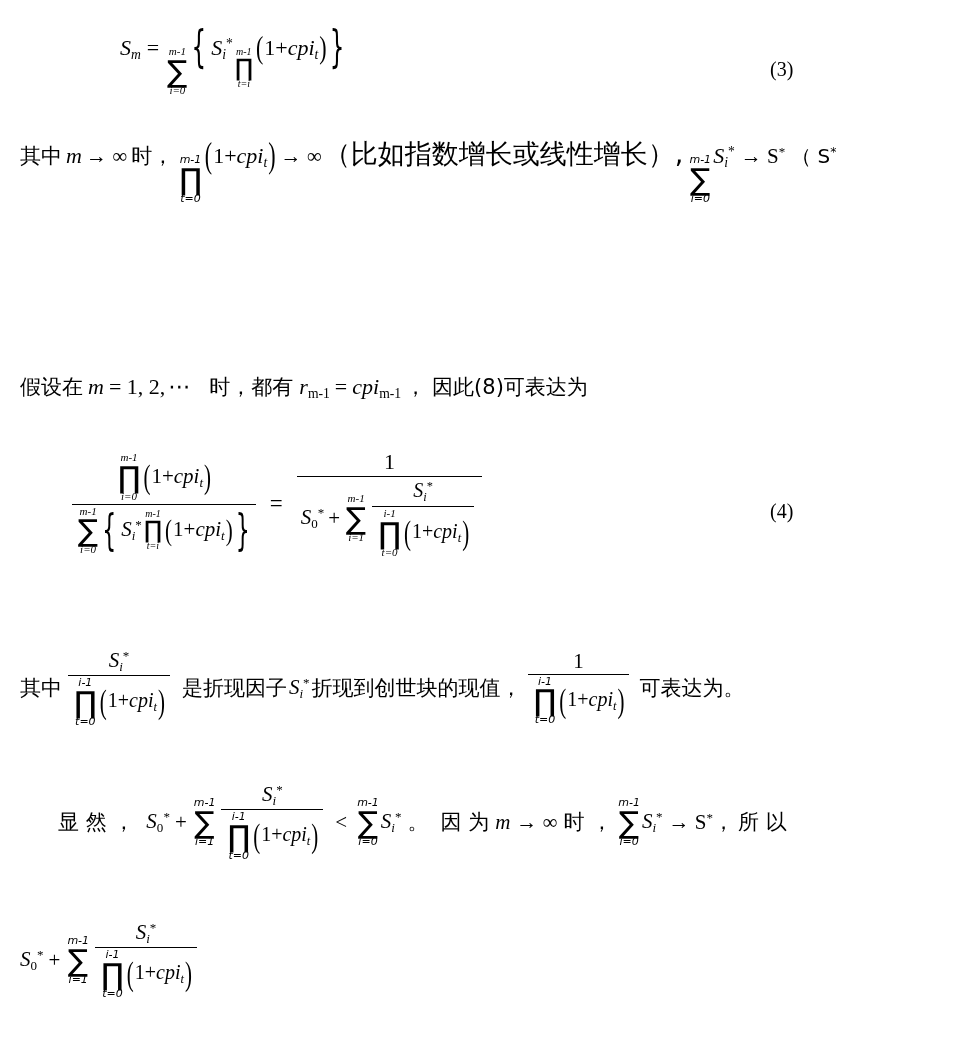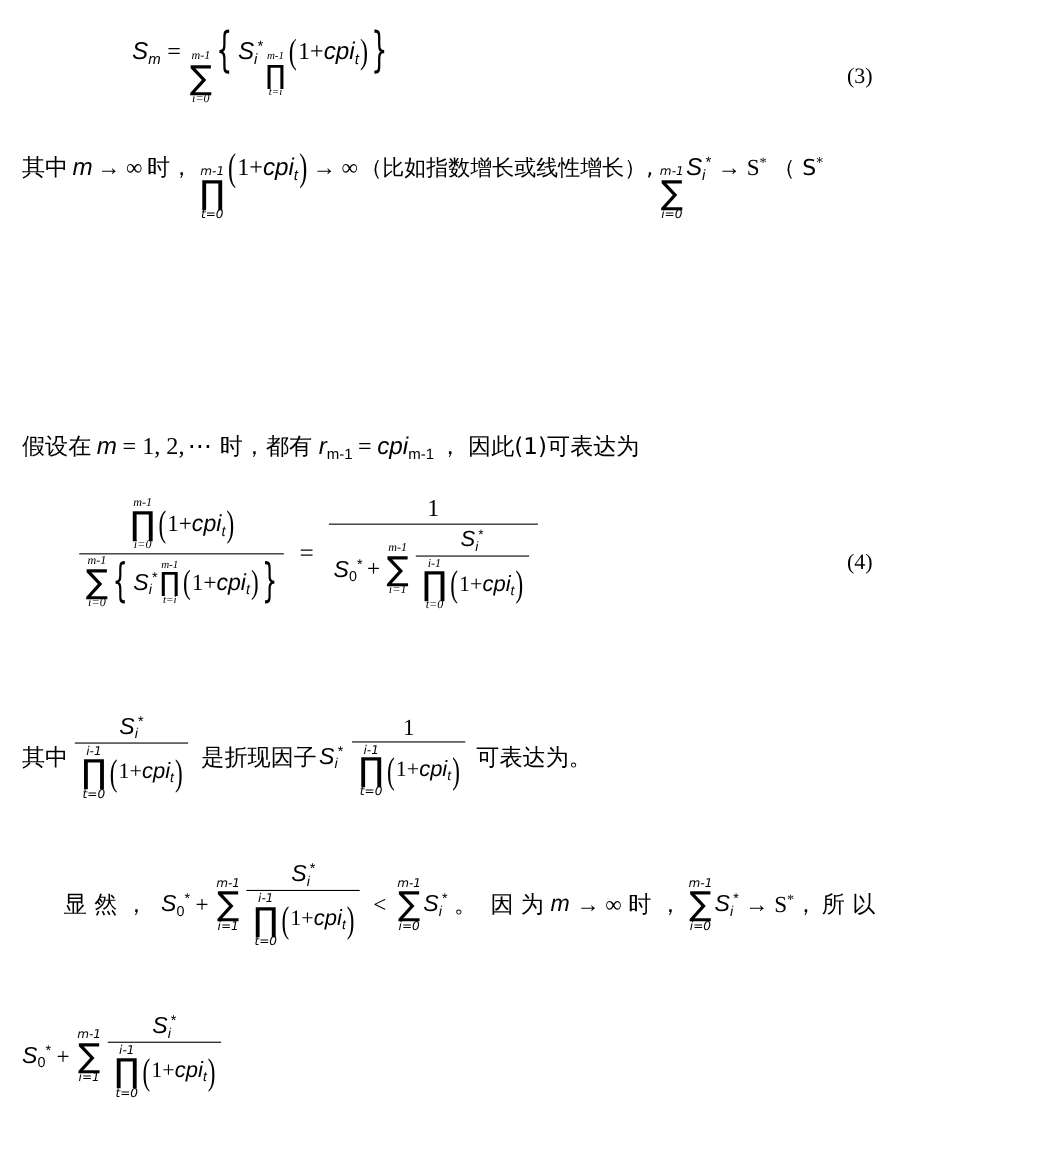--- a/index.html
+++ b/index.html
@@ -16,21 +16,21 @@
   }
   .page {
     position: relative;
     width: 960px;
     height: 1047px;
     padding: 0;
     box-sizing: border-box;
   }
 
   
-  .mi { font-family: Liberation Sans, sans-serif; font-style: italic; }
+  .mi { font-family: Liberation Serif, serif; font-style: italic; }
   .mn { font-family: "Liberation Serif", serif; font-style: normal; }
   .op { font-family: "Liberation Serif", serif; font-style: normal; }
   .cjk { font-family: "DejaVu Sans", sans-serif; font-style: normal; }
 
   .row { display: flex; align-items: center; }
   .rowb { display: flex; align-items: baseline; }
 
   sub.s { font-size: 0.62em; vertical-align: -0.32em; font-style: italic; }
   sub.sn { font-size: 0.62em; vertical-align: -0.32em; font-style: normal; }
   sup.st { font-size: 0.62em; vertical-align: 0.55em; font-style: normal; }
@@ -159,48 +159,48 @@
         <span class="lim">m-1</span>
         <span class="glyph">∏</span>
         <span class="lim">t=0</span>
       </span>
 
       <span class="paren tall" style="font-size:22px;">(</span>
       <span class="mn" style="font-size:22px;">1+<span class="mi">cpi<sub class="s">t</sub></span></span>
       <span class="paren tall" style="font-size:22px;">)</span>
 
       <span class="op" style="font-size:21px; margin-left:4px;">→ ∞</span>
-      <span class="cjk" style="font-size:20px; margin-left:2px;">（比如指数增长或线性增长）,</span>
+      <span class="cjk" style="font-size:27px; margin-left:2px;">（比如指数增长或线性增长）,</span>
 
       <span class="bigop" style="margin-left:6px;">
         <span class="lim">m-1</span>
         <span class="glyph">∑</span>
         <span class="lim">i=0</span>
       </span>
 
       <span class="mi" style="font-size:22px;"><span>S</span><sub class="s">i</sub><sup class="st">*</sup></span>
 
       <span class="op" style="font-size:21px; margin-left:6px;"><span>→ S</span><sup class="st">*</sup></span>
 
       <span class="cjk" style="font-size:20px; margin-left:6px;"><span>（ S</span><sup class="st">*</sup></span>
     </div>
   </div>
 
-  <div class="block" style="left:20px; top:394px; width:930px;">
+  <div class="block" style="left:20px; top:375px; width:930px;">
     <div class="rowb para">
       <span class="cjk">假设在</span>
       <span class="mi" style="font-size:22px; margin:0 5px;">m</span>
       <span class="mn" style="font-size:22px;">= 1, 2,</span>
       <span class="mn" style="font-size:22px; margin:0 3px;">⋯</span>
-      <span class="cjk" style="margin-left:4px;">时，都有</span>
+      <span class="cjk" style="margin-left:16px;">时，都有</span>
       <span class="mi" style="font-size:22px; margin-left:6px;"><span>r</span><sub class="sn">m-1</sub></span>
       <span class="op" style="font-size:22px; margin:0 5px;">=</span>
       <span class="mi" style="font-size:22px;"><span>cpi</span><sub class="sn">m-1</sub></span>
       <span class="cjk" style="margin-left:4px;">，</span>
-      <span class="cjk" style="margin-left:6px;">因此(1)可表达为</span>
+      <span class="cjk" style="margin-left:6px;">因此(8)可表达为</span>
     </div>
   </div>
 
   <div class="block" style="left:68px; top:448px;">
     <div class="row" style="font-size:21px;">
 
       <div class="frac">
         <div class="num">
           <span class="bigop">
             <span class="lim">m-1</span>
@@ -286,20 +286,21 @@
             <span class="lim">t=0</span>
           </span>
           <span class="paren tall">(</span>
           <span class="mn" style="font-size:20px;">1+<span class="mi">cpi<sub class="s">t</sub></span></span>
           <span class="paren tall">)</span>
         </div>
       </div>
 
       <span class="cjk" style="margin-left:8px;">是折现因子</span>
       <span class="mi" style="font-size:21px; margin:0 2px;"><span>S</span><sub class="s">i</sub><sup class="st">*</sup></span>
+      <span class="cjk">折现到创世块的现值，</span>
 
       <div class="frac" style="margin-left:6px;">
         <div class="num">
           <span class="mn" style="font-size:21px;">1</span>
         </div>
         <div class="bar"></div>
         <div class="den">
           <span class="bigop">
             <span class="lim">i-1</span>
             <span class="glyph">∏</span>

